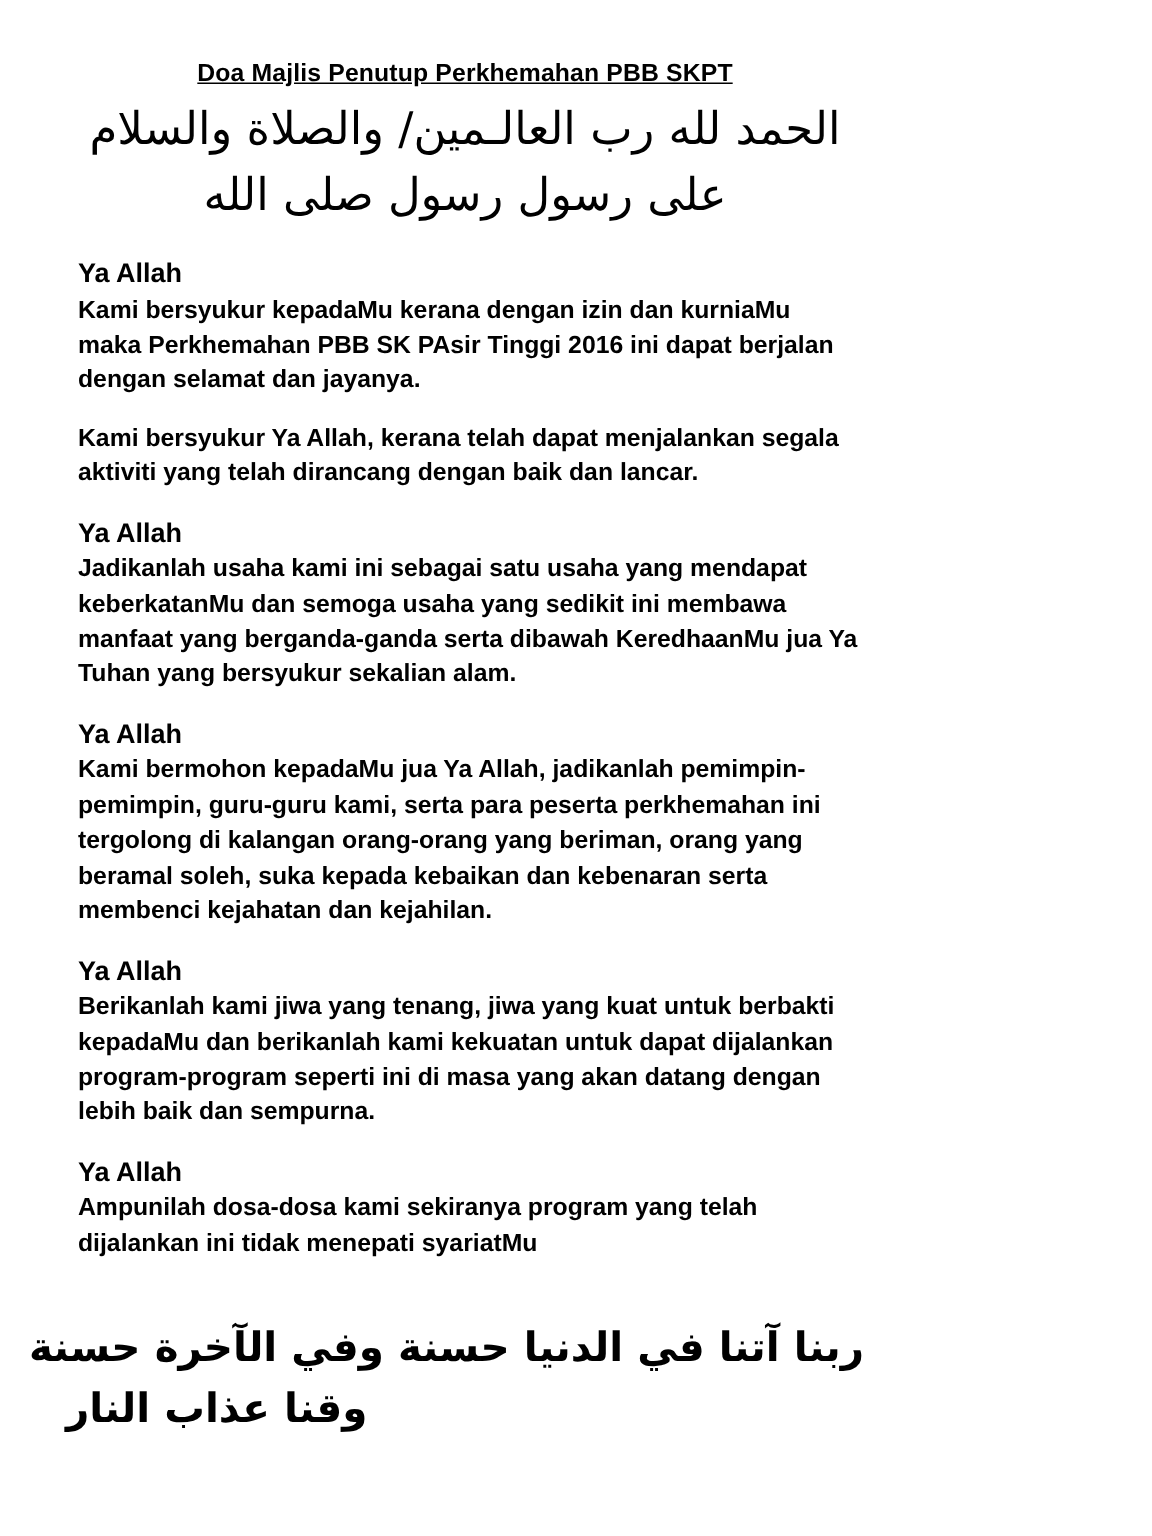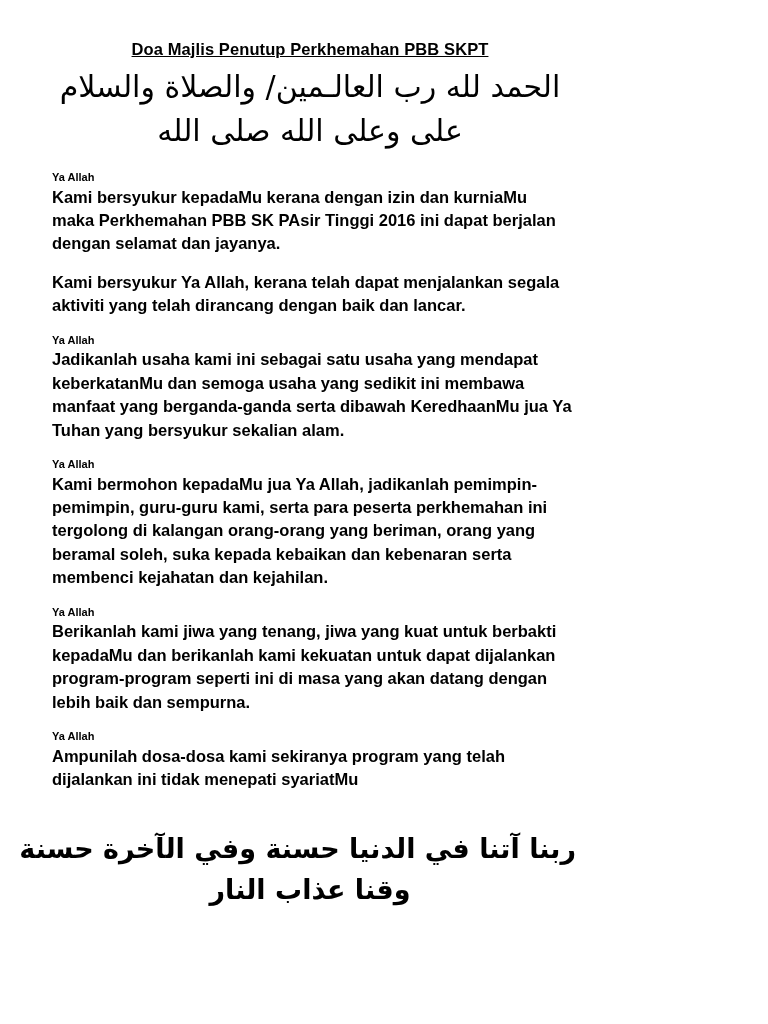--- a/index.html
+++ b/index.html
@@ -47,52 +47,52 @@
     margin-top: 18px;
     padding: 0 4px 0 8px;
   }
   .para {
     margin: 0 0 15px 0;
   }
   .para:last-child {
     margin-bottom: 0;
   }
   .invocation {
-    font-size: 11px;
+    font-size: 18px;
     font-weight: bold;
     line-height: 1.42;
     margin: 0;
   }
   .text {
     font-size: 16.5px;
     font-weight: bold;
     line-height: 1.42;
     margin: 0;
   }
   .arabic-closing {
     direction: rtl;
-    text-align: center;
+    text-align: left;
     font-family: "DejaVu Sans", sans-serif;
     font-weight: bold;
     font-size: 27px;
     line-height: 1.5;
     margin-top: 38px;
     letter-spacing: 0.5px;
   }
 </style>
 </head>
 <body>
 
 <div class="page">
 
   <div class="doc-title">Doa Majlis Penutup Perkhemahan PBB SKPT</div>
 
   <div class="arabic-block">
     <span class="arabic-line">الحمد لله رب العالـمين/ والصلاة والسلام</span>
-    <span class="arabic-line">على وعلى الله صلى الله</span>
+    <span class="arabic-line">على رسول رسول صلى الله</span>
   </div>
 
   <div class="body-area">
 
     <div class="para">
       <p class="invocation">Ya Allah</p>
       <p class="text">Kami bersyukur kepadaMu kerana dengan izin dan kurniaMu maka Perkhemahan PBB SK PAsir Tinggi 2016 ini dapat berjalan dengan selamat dan jayanya.</p>
     </div>
 
     <div class="para">

